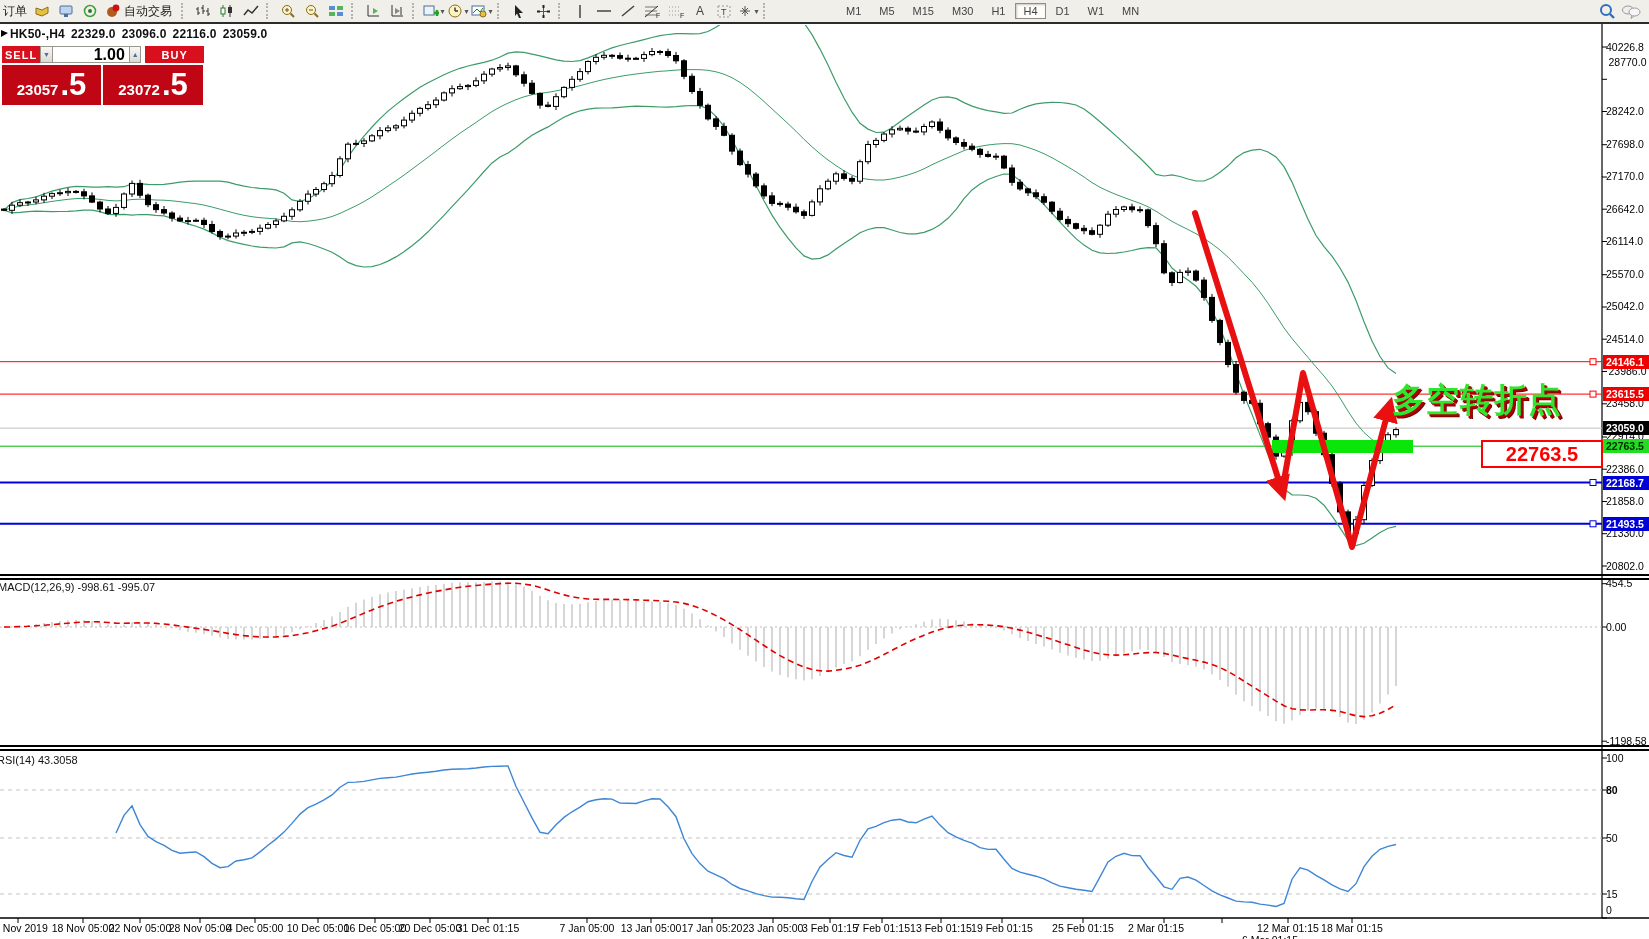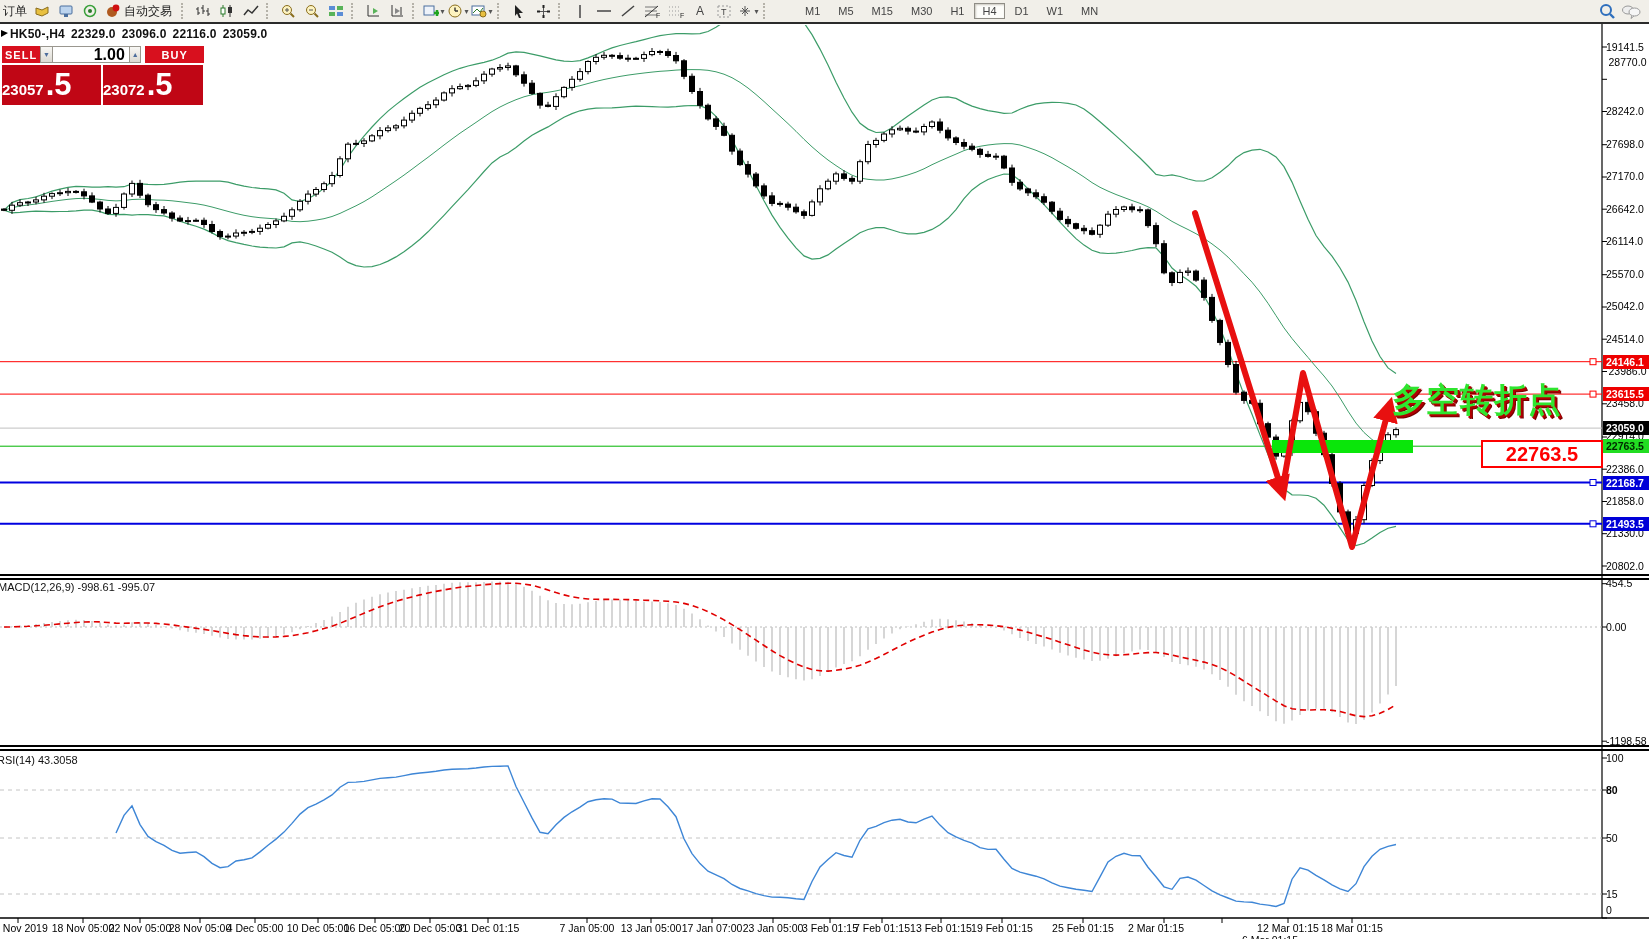--- a/index.html
+++ b/index.html
@@ -30,21 +30,21 @@
   .tw-btn{background:#d8101e;color:#fff;font-weight:bold;font-size:11px;display:flex;
     align-items:center;justify-content:center;letter-spacing:1px;}
   #tw-sell{width:43px;}
   #tw-buy{width:66px;margin-left:4px;}
   #tw-spin-dn,#tw-spin-up{width:12px;background:linear-gradient(#f8f7f4,#dcdad3);
     border:1px solid #9a978f;font-size:7px;color:#4d6d9c;display:flex;align-items:center;justify-content:center;}
   #tw-vol{width:72px;border:1px solid #9a978f;border-left:none;border-right:none;
     font-size:16px;font-weight:bold;text-align:right;padding:0 4px 0 0;outline:none;
     font-family:"Liberation Sans",sans-serif;}
   #tw-row2{display:flex;margin-top:2px;height:40px;}
-  .tw-price{background:#c00615;color:#fff;display:flex;align-items:baseline;justify-content:flex-start;}
+  .tw-price{background:#c00615;color:#fff;display:flex;align-items:baseline;justify-content:center;}
   #tw-price-sell{width:99px;}
   #tw-price-buy{width:100px;margin-left:2px;}
   .tw-int{font-size:15px;font-weight:bold;align-self:center;margin-top:8px;}
   .tw-frac{font-size:31px;font-weight:bold;margin-left:2px;align-self:center;}
   
   .pane-label{position:absolute;font-size:11px;color:#111;z-index:4;white-space:nowrap;}
   
   .tick-lbl{position:absolute;left:1606px;width:43px;font-size:10.5px;color:#000;z-index:4;white-space:nowrap;}
   .sp-lbl{position:absolute;left:1603px;width:46px;height:14px;font-size:10.5px;font-weight:bold;
     line-height:14px;padding-left:3px;z-index:5;white-space:nowrap;}
@@ -218,21 +218,21 @@
           </svg>
       </span>
       <span class="tb-btn">
         <svg width="16" height="14">
             <path d="M8,2 v10 M3,7 h10 M5,4 l6,6 M11,4 l-6,6" stroke="#555"></path>
           </svg>
           <span class="dd">▾</span>
       </span>
       <span class="grip"></span>
     </div>
-    <div class="tb-group" id="tf-group" style="position:absolute;left:796px;top:0;">
+    <div class="tb-group" id="tf-group" style="position:absolute;left:837px;top:0;">
         <span class="tf-btn">M1</span>
         <span class="tf-btn">M5</span>
         <span class="tf-btn">M15</span>
         <span class="tf-btn">M30</span>
         <span class="tf-btn">H1</span>
         <span class="tf-btn active">H4</span>
         <span class="tf-btn">D1</span>
         <span class="tf-btn">W1</span>
         <span class="tf-btn">MN</span>
       </div>
@@ -912,21 +912,21 @@
     </div>
   </div>
 
   <div class="pane-label" style="left:-2px;top:581px;">MACD(12,26,9) -998.61 -995.07</div>
   <div class="pane-label" style="left:-3px;top:754px;">RSI(14) 43.3058</div>
 
   <div id="anno-text">多空转折点</div>
   <div id="anno-box">22763.5</div>
 
   <div id="price-axis">
-      <div class="tick-lbl" style="top: 40.5px;">19141.5</div>
+      <div class="tick-lbl" style="top: 40.5px;">40226.8</div>
       <div class="tick-lbl" style="top: 56px; text-align: center;">28770.0</div>
       <div class="tick-lbl" style="top: 105.008px;">28242.0</div>
       <div class="tick-lbl" style="top: 138.24px;">27698.0</div>
       <div class="tick-lbl" style="top: 170.494px;">27170.0</div>
       <div class="tick-lbl" style="top: 202.749px;">26642.0</div>
       <div class="tick-lbl" style="top: 235.003px;">26114.0</div>
       <div class="tick-lbl" style="top: 268.234px;">25570.0</div>
       <div class="tick-lbl" style="top: 300.489px;">25042.0</div>
       <div class="tick-lbl" style="top: 332.743px;">24514.0</div>
       <div class="tick-lbl" style="top: 364.997px; text-align: center;">23986.0</div>
@@ -960,21 +960,21 @@
       <div class="t-lbl" style="left: 83px;">18 Nov 05:00</div>
       <div class="t-lbl" style="left: 140px;">22 Nov 05:00</div>
       <div class="t-lbl" style="left: 200px;">28 Nov 05:00</div>
       <div class="t-lbl" style="left: 255px;">4 Dec 05:00</div>
       <div class="t-lbl" style="left: 318px;">10 Dec 05:00</div>
       <div class="t-lbl" style="left: 375px;">16 Dec 05:00</div>
       <div class="t-lbl" style="left: 430px;">20 Dec 05:00</div>
       <div class="t-lbl" style="left: 488px;">31 Dec 01:15</div>
       <div class="t-lbl" style="left: 587px;">7 Jan 05:00</div>
       <div class="t-lbl" style="left: 651px;">13 Jan 05:00</div>
-      <div class="t-lbl" style="left: 712px;">17 Jan 07:00</div>
+      <div class="t-lbl" style="left: 712px;">17 Jan 05:20</div>
       <div class="t-lbl" style="left: 773px;">23 Jan 05:00</div>
       <div class="t-lbl" style="left: 830px;">3 Feb 01:15</div>
       <div class="t-lbl" style="left: 882px;">7 Feb 01:15</div>
       <div class="t-lbl" style="left: 941px;">13 Feb 01:15</div>
       <div class="t-lbl" style="left: 1002px;">19 Feb 01:15</div>
       <div class="t-lbl" style="left: 1083px;">25 Feb 01:15</div>
       <div class="t-lbl" style="left: 1156px;">2 Mar 01:15</div>
       <div class="t-lbl" style="left: 1270px; margin-top: 12px;">6 Mar 01:15</div>
       <div class="t-lbl" style="left: 1288px;">12 Mar 01:15</div>
       <div class="t-lbl" style="left: 1352px;">18 Mar 01:15</div>

